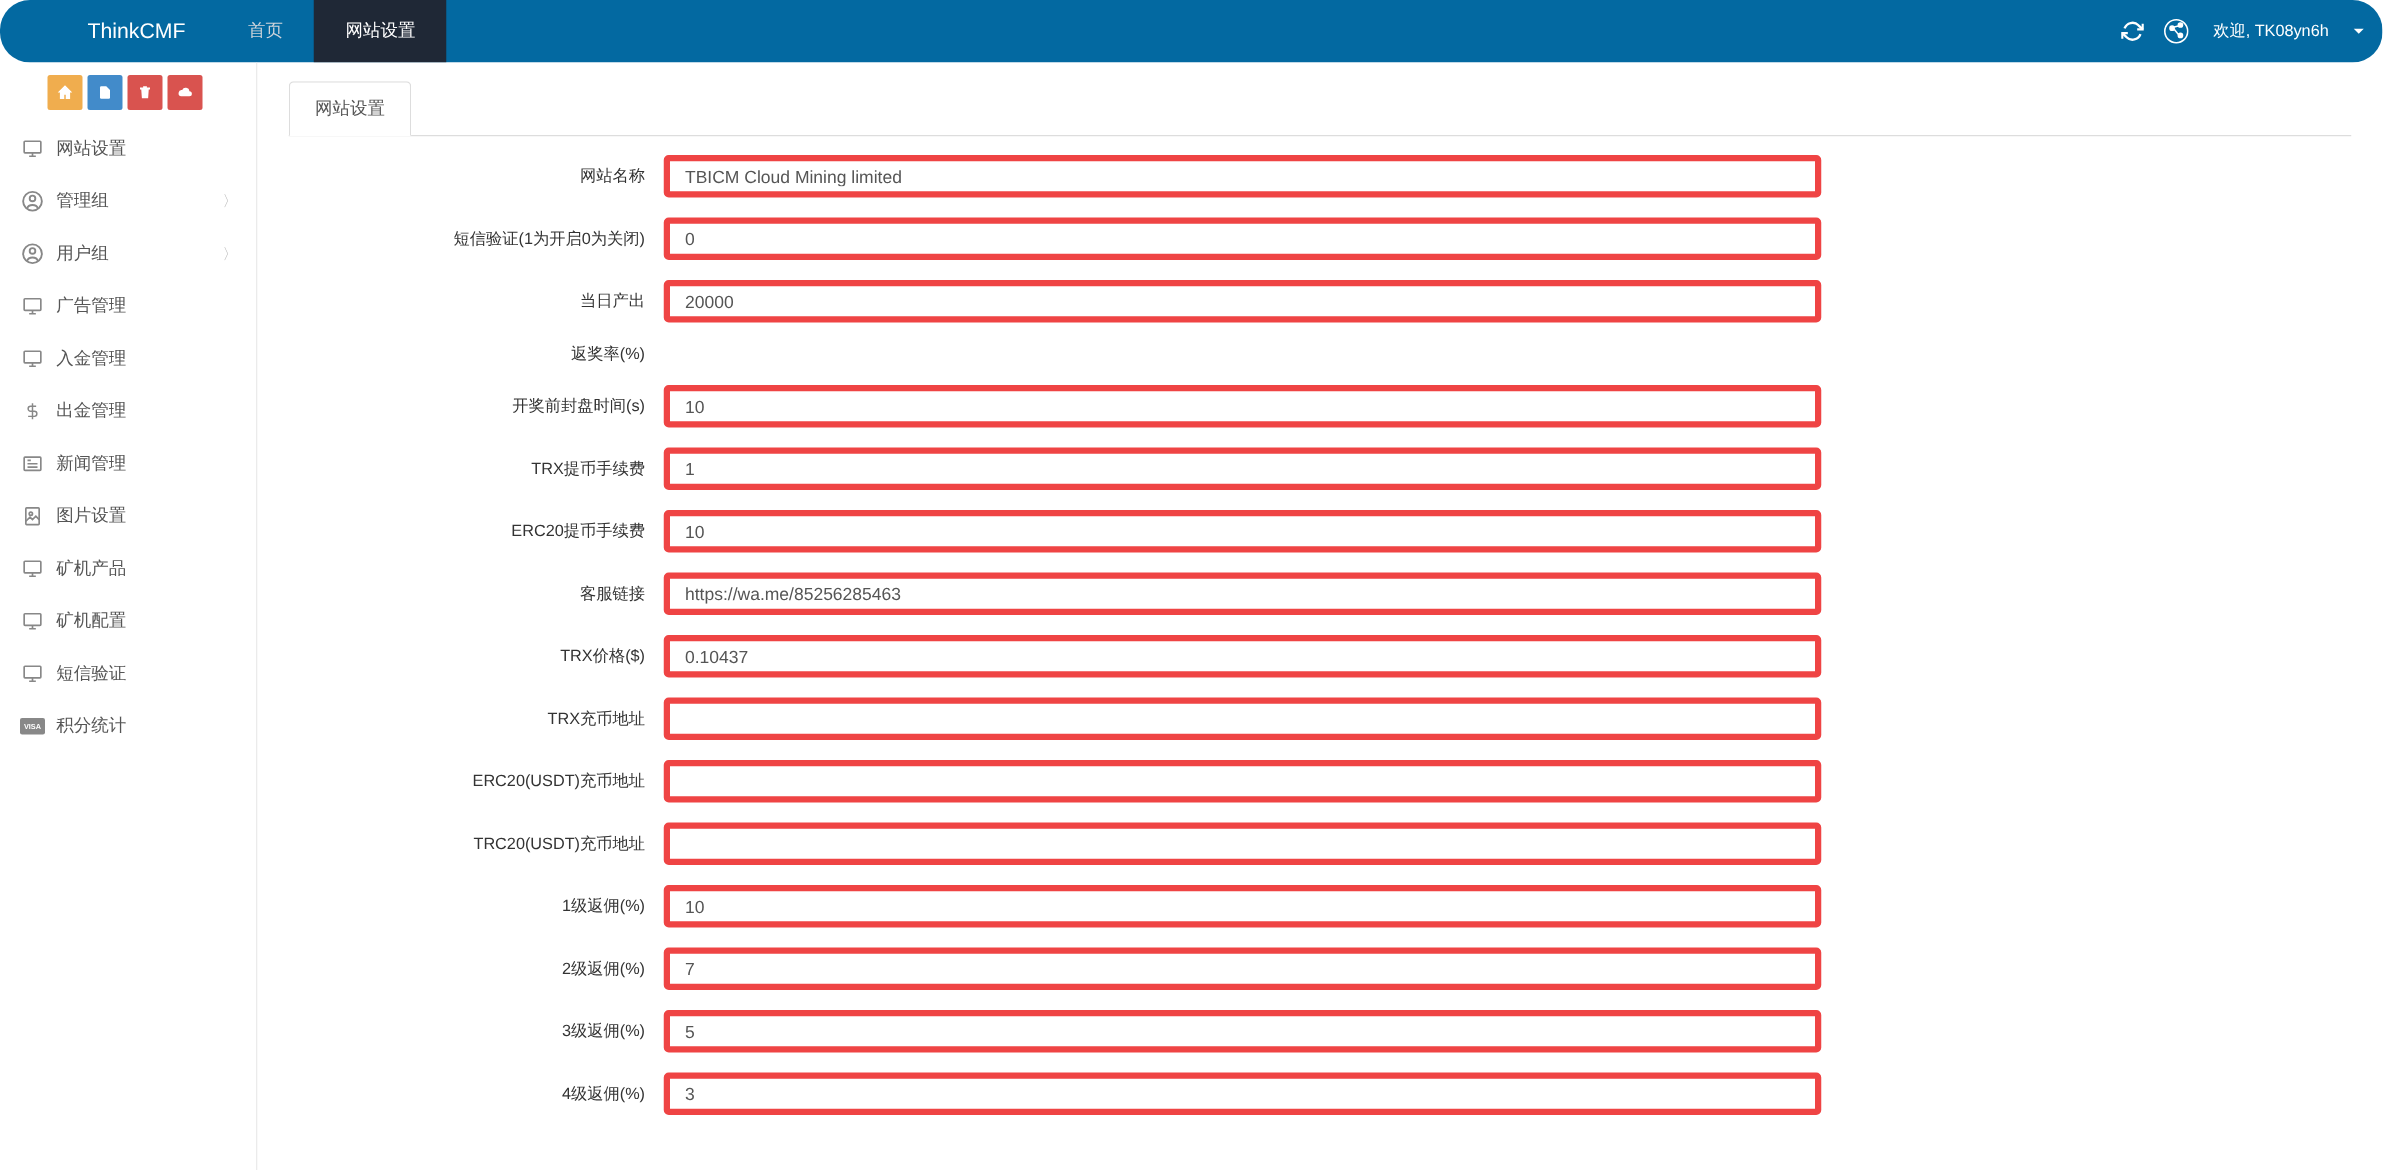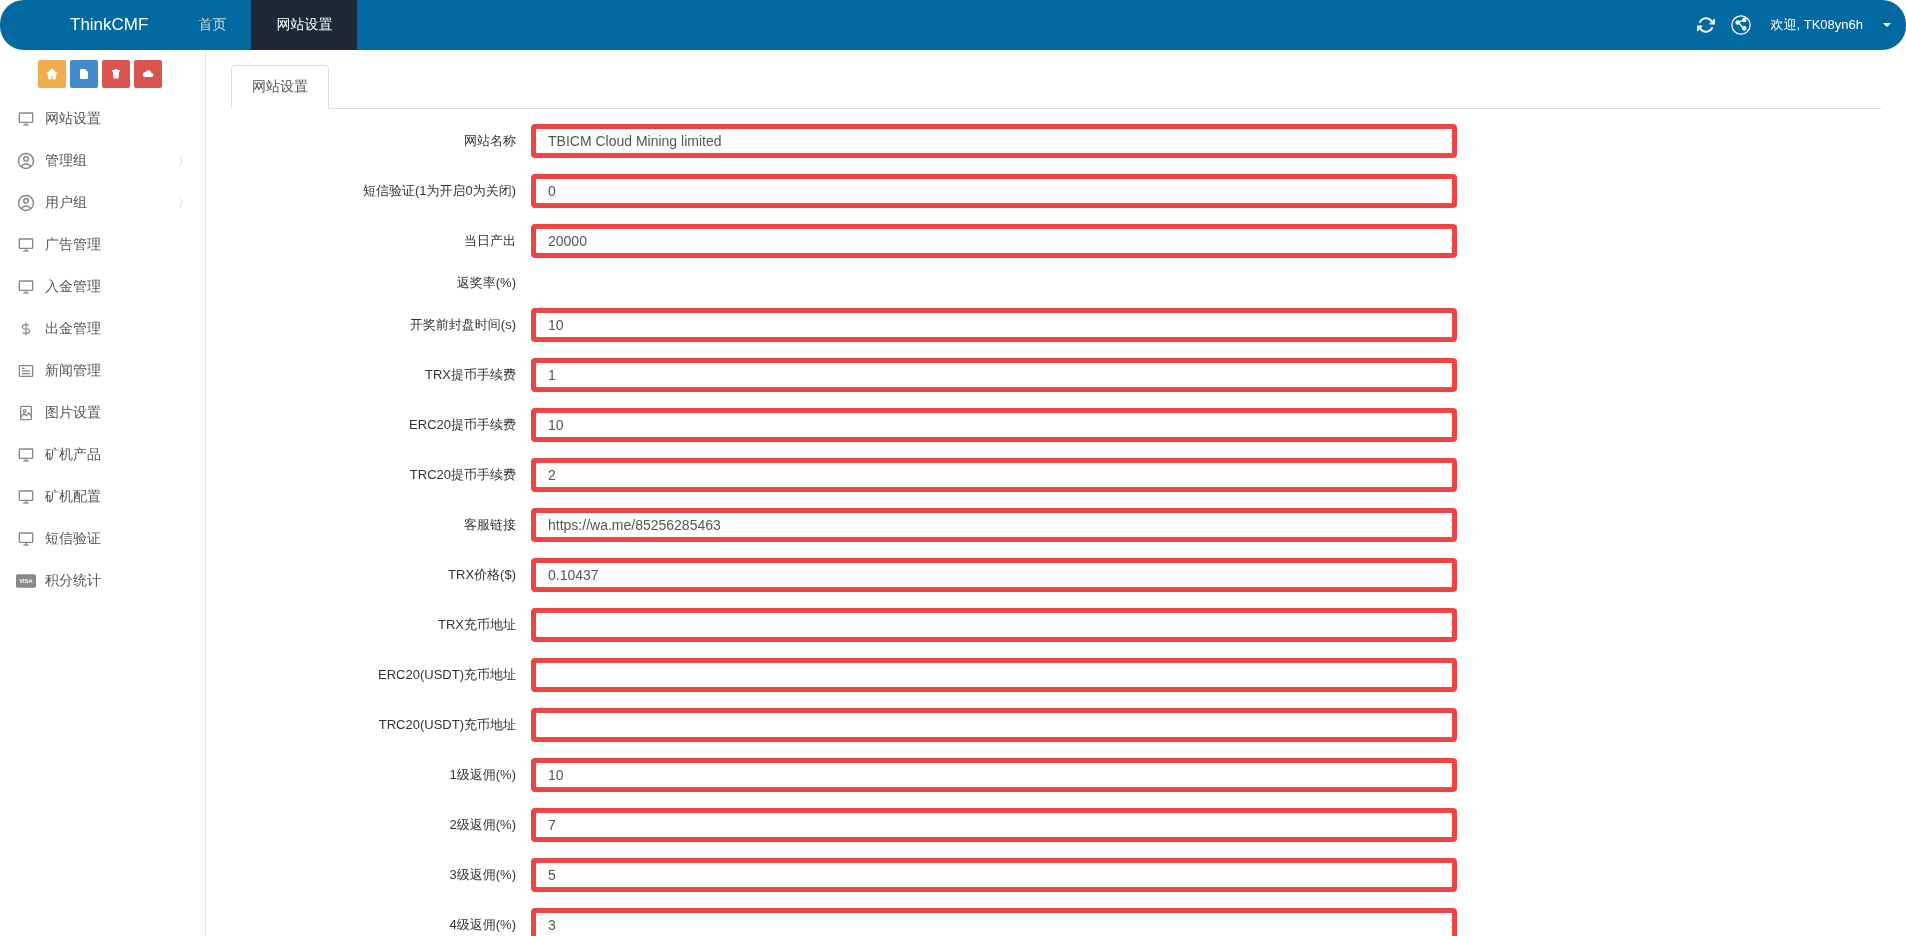--- a/index.html
+++ b/index.html
@@ -250,24 +250,20 @@
         </div>
         <div class="form-row">
           <label class="form-label">TRX提币手续费</label>
           <input type="text" class="form-input" value="1" style="">
         </div>
         <div class="form-row">
           <label class="form-label">ERC20提币手续费</label>
           <input type="text" class="form-input" value="10" style="">
         </div>
         <div class="form-row">
-          <label class="form-label">TRC20提币手续费</label>
-          <input type="text" class="form-input" value="2" style="">
-        </div>
-        <div class="form-row">
           <label class="form-label">客服链接</label>
           <input type="text" class="form-input" value="https://wa.me/85256285463" style="">
         </div>
         <div class="form-row">
           <label class="form-label">TRX价格($)</label>
           <input type="text" class="form-input" value="0.10437" style="">
         </div>
         <div class="form-row">
           <label class="form-label">TRX充币地址</label>
           <input type="text" class="form-input" style="">

